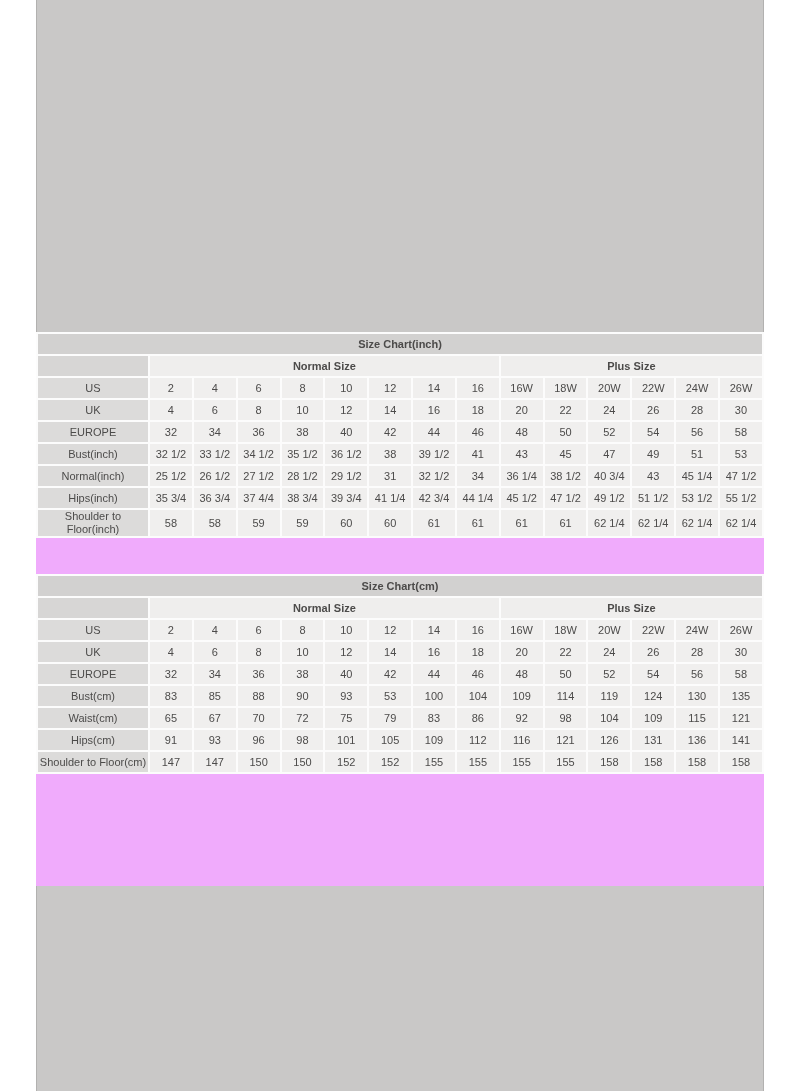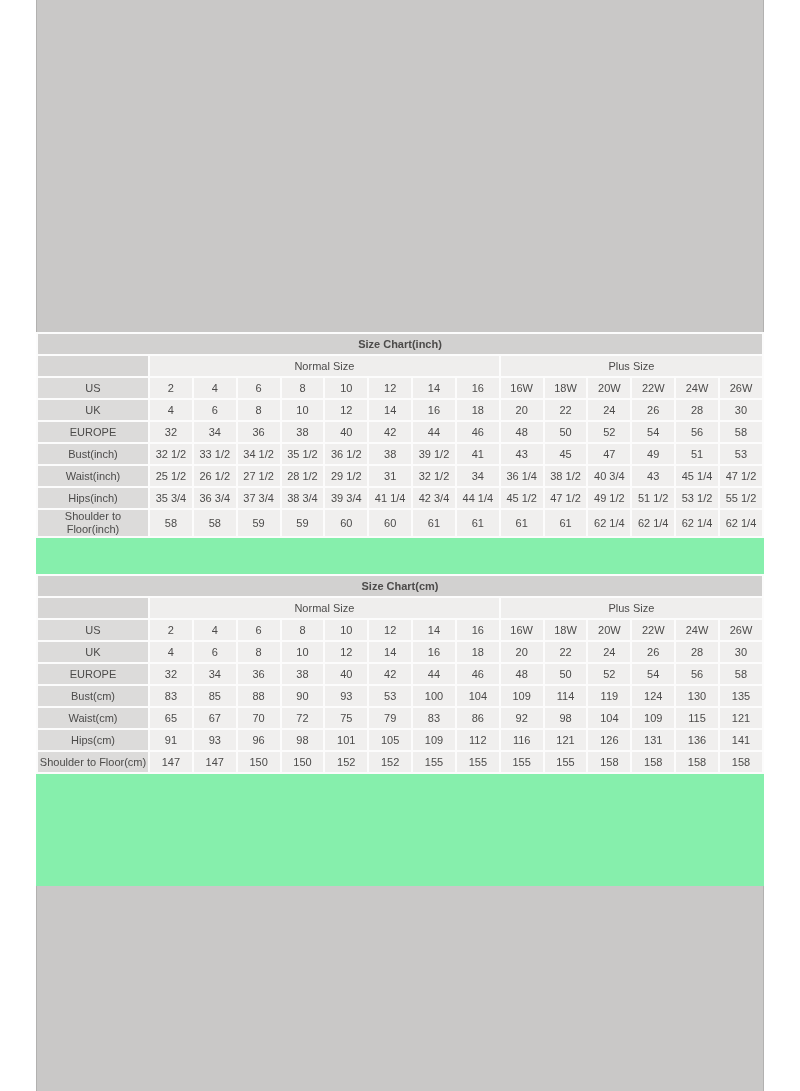--- a/index.html
+++ b/index.html
@@ -8,37 +8,37 @@
     font-family:"Liberation Sans","DejaVu Sans",sans-serif;
     -webkit-font-smoothing:antialiased;
   }
   .panel{
     position:absolute;left:36px;top:0;width:728px;height:1091px;
     background:#c9c8c7;border-left:1px solid #b2b1b0;border-right:1px solid #b2b1b0;
     box-sizing:border-box;
   }
   .charts-block{
     position:absolute;left:36px;top:332px;width:728px;height:554px;
-    background:#86efac;
+    background:#f0abfc;
   }
   .chart{position:absolute;left:0;width:728px;background:#fcfcfc;}
   #chart-0{top:0;}
   #chart-1{top:242px;}
   table.sizechart{
     width:100%;border-collapse:separate;border-spacing:2px;table-layout:fixed;
   }
   table.sizechart td{
     height:20px;padding:0;text-align:center;vertical-align:middle;
     font-size:11px;line-height:13px;color:#4c4b4a;overflow:hidden;
   }
   td.title-cell{
     background:#d2d1d0;font-size:12px;font-weight:bold;color:#3d3d3c;
   }
   td.corner-cell{background:#d7d6d5;}
-  td.group-cell{background:#efeeed;font-size:11px;color:#4c4b4a;}
+  td.group-cell{background:#efeeed;font-size:11px;color:#4c4b4a;font-weight:bold;}
   td.label-cell{background:#dcdbda;padding:0 2px;}
   td.value-cell{background:#f0efee;}
 </style>
 </head>
 <body>
 
 <div class="panel"></div>
 
 <div class="charts-block">
   <div class="chart" id="chart-0">
@@ -131,41 +131,41 @@
             <td class="value-cell">39 1/2</td>
             <td class="value-cell">41</td>
             <td class="value-cell">43</td>
             <td class="value-cell">45</td>
             <td class="value-cell">47</td>
             <td class="value-cell">49</td>
             <td class="value-cell">51</td>
             <td class="value-cell">53</td>
           </tr>
           <tr>
-            <td class="label-cell">Waist(inch)</td>
+            <td class="label-cell">Normal(inch)</td>
             <td class="value-cell">25 1/2</td>
             <td class="value-cell">26 1/2</td>
             <td class="value-cell">27 1/2</td>
             <td class="value-cell">28 1/2</td>
             <td class="value-cell">29 1/2</td>
             <td class="value-cell">31</td>
             <td class="value-cell">32 1/2</td>
             <td class="value-cell">34</td>
             <td class="value-cell">36 1/4</td>
             <td class="value-cell">38 1/2</td>
             <td class="value-cell">40 3/4</td>
             <td class="value-cell">43</td>
             <td class="value-cell">45 1/4</td>
             <td class="value-cell">47 1/2</td>
           </tr>
           <tr>
             <td class="label-cell">Hips(inch)</td>
             <td class="value-cell">35 3/4</td>
             <td class="value-cell">36 3/4</td>
-            <td class="value-cell">37 3/4</td>
+            <td class="value-cell">37 4/4</td>
             <td class="value-cell">38 3/4</td>
             <td class="value-cell">39 3/4</td>
             <td class="value-cell">41 1/4</td>
             <td class="value-cell">42 3/4</td>
             <td class="value-cell">44 1/4</td>
             <td class="value-cell">45 1/2</td>
             <td class="value-cell">47 1/2</td>
             <td class="value-cell">49 1/2</td>
             <td class="value-cell">51 1/2</td>
             <td class="value-cell">53 1/2</td>

